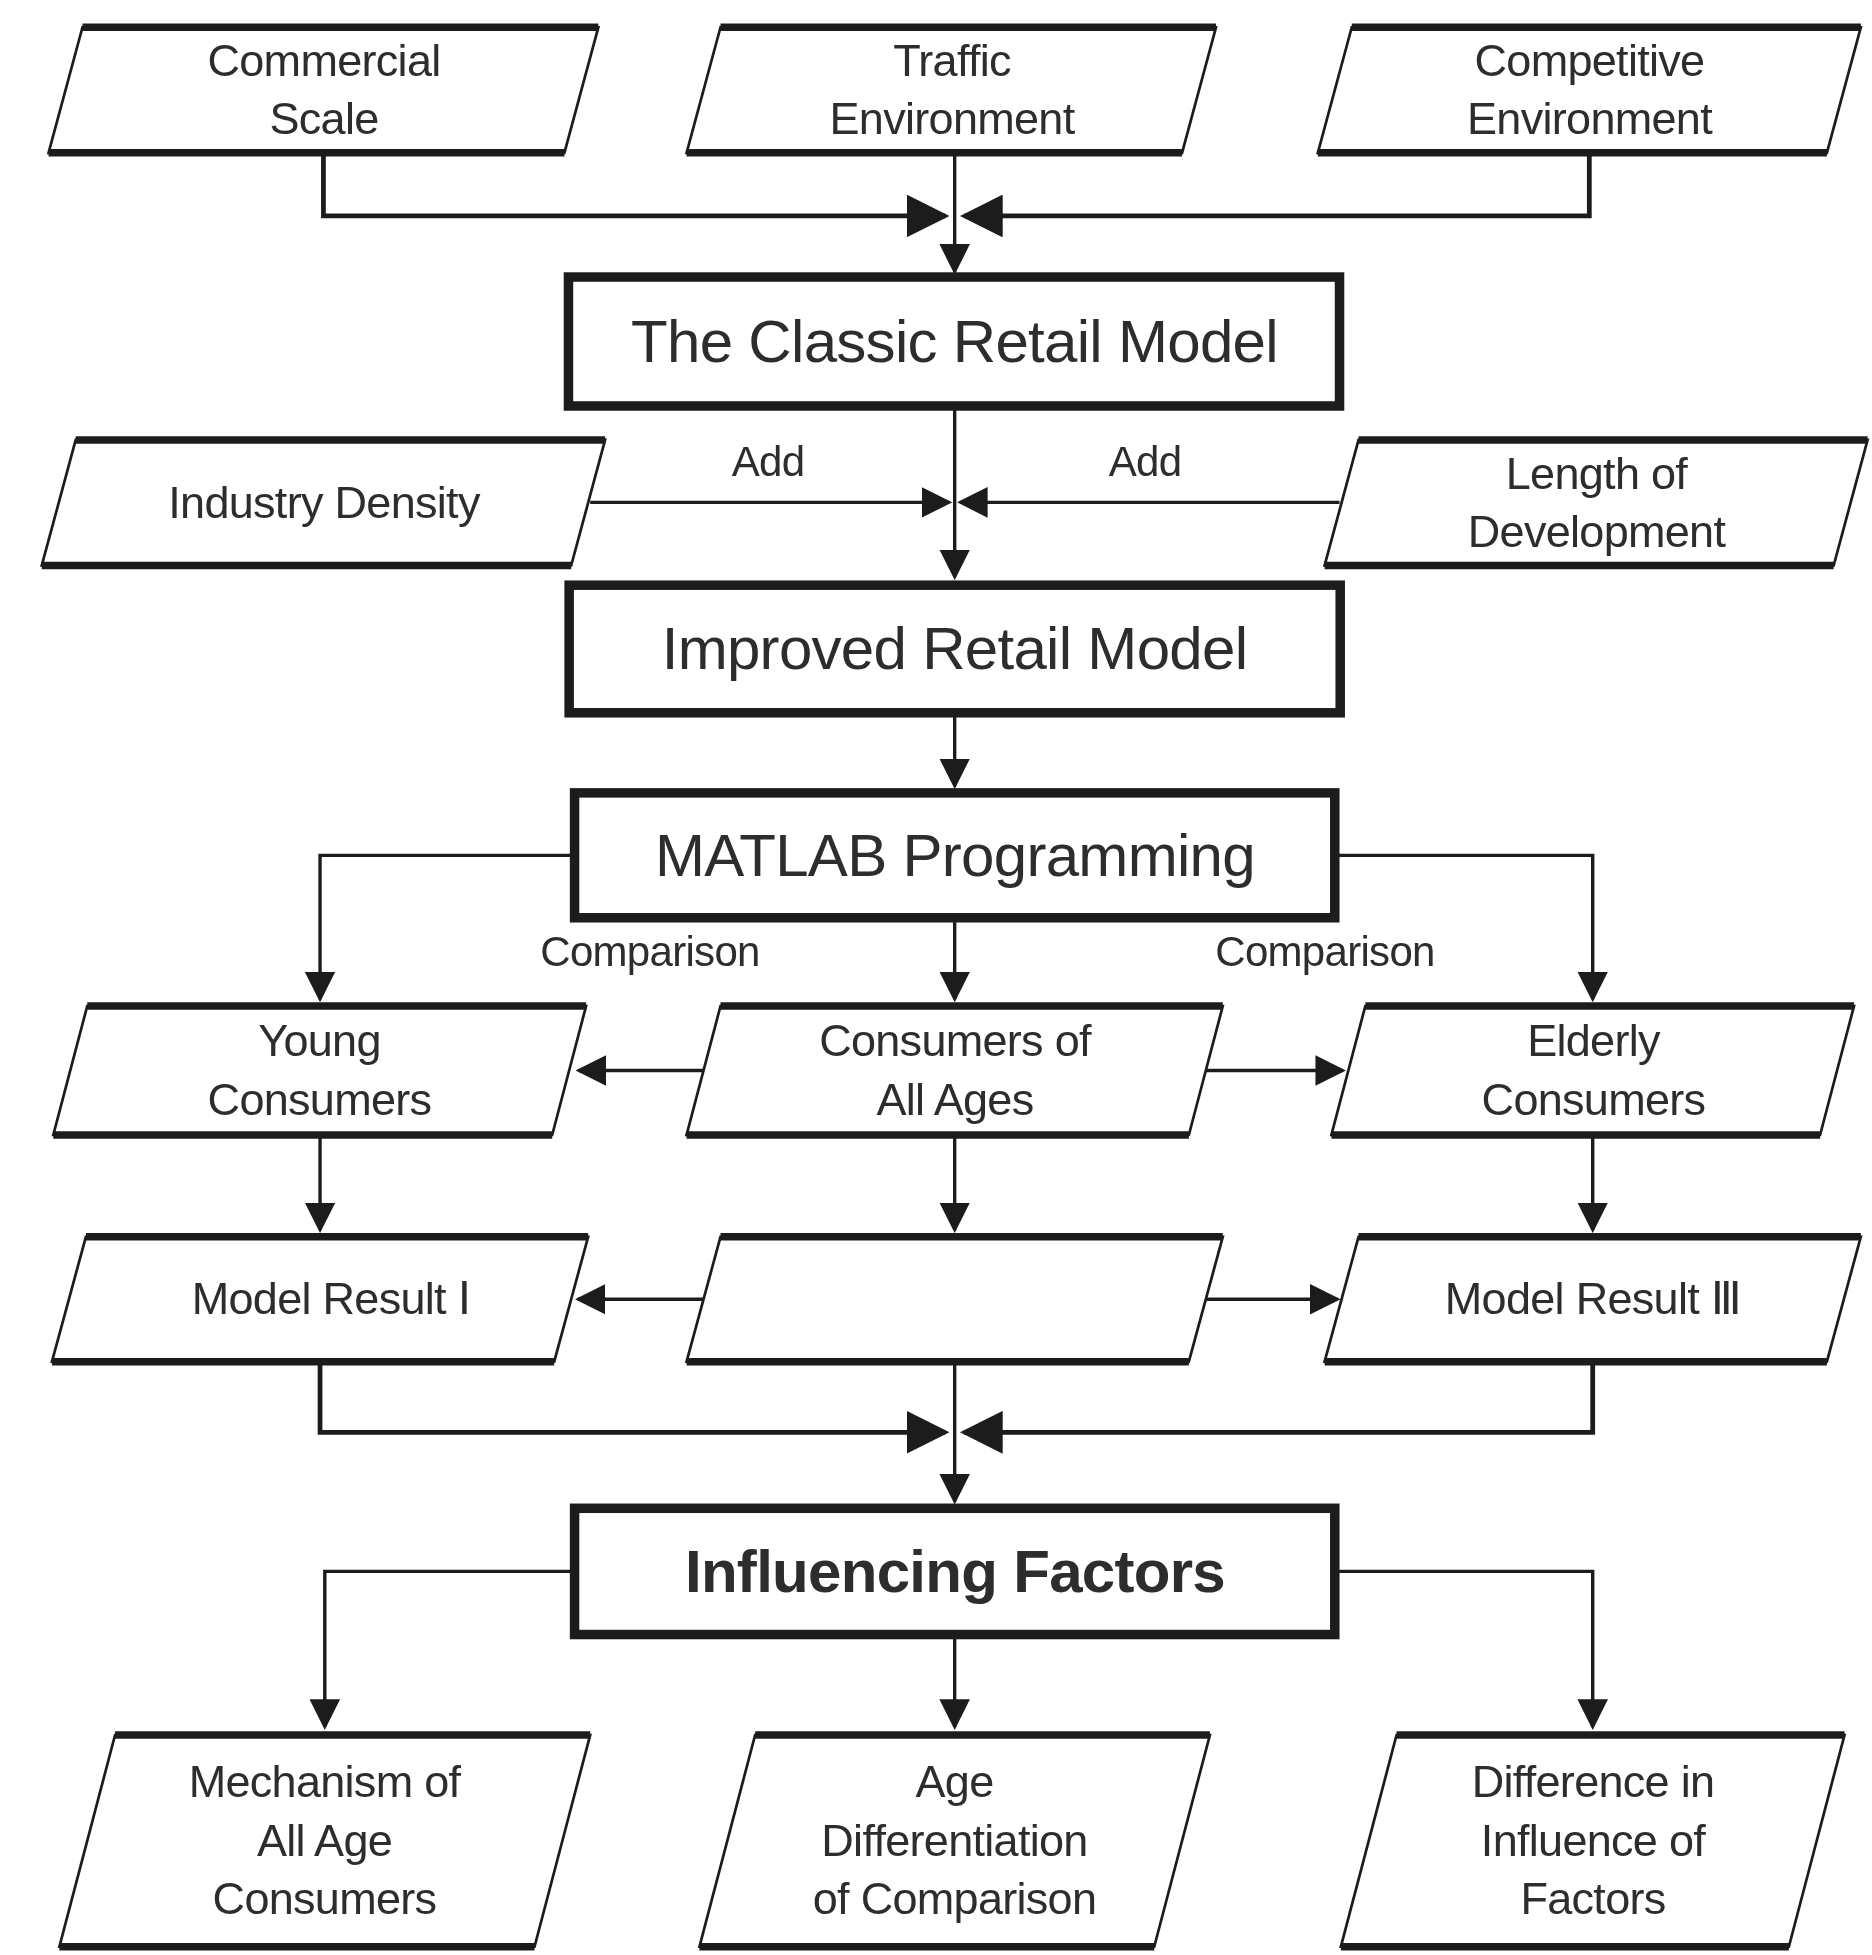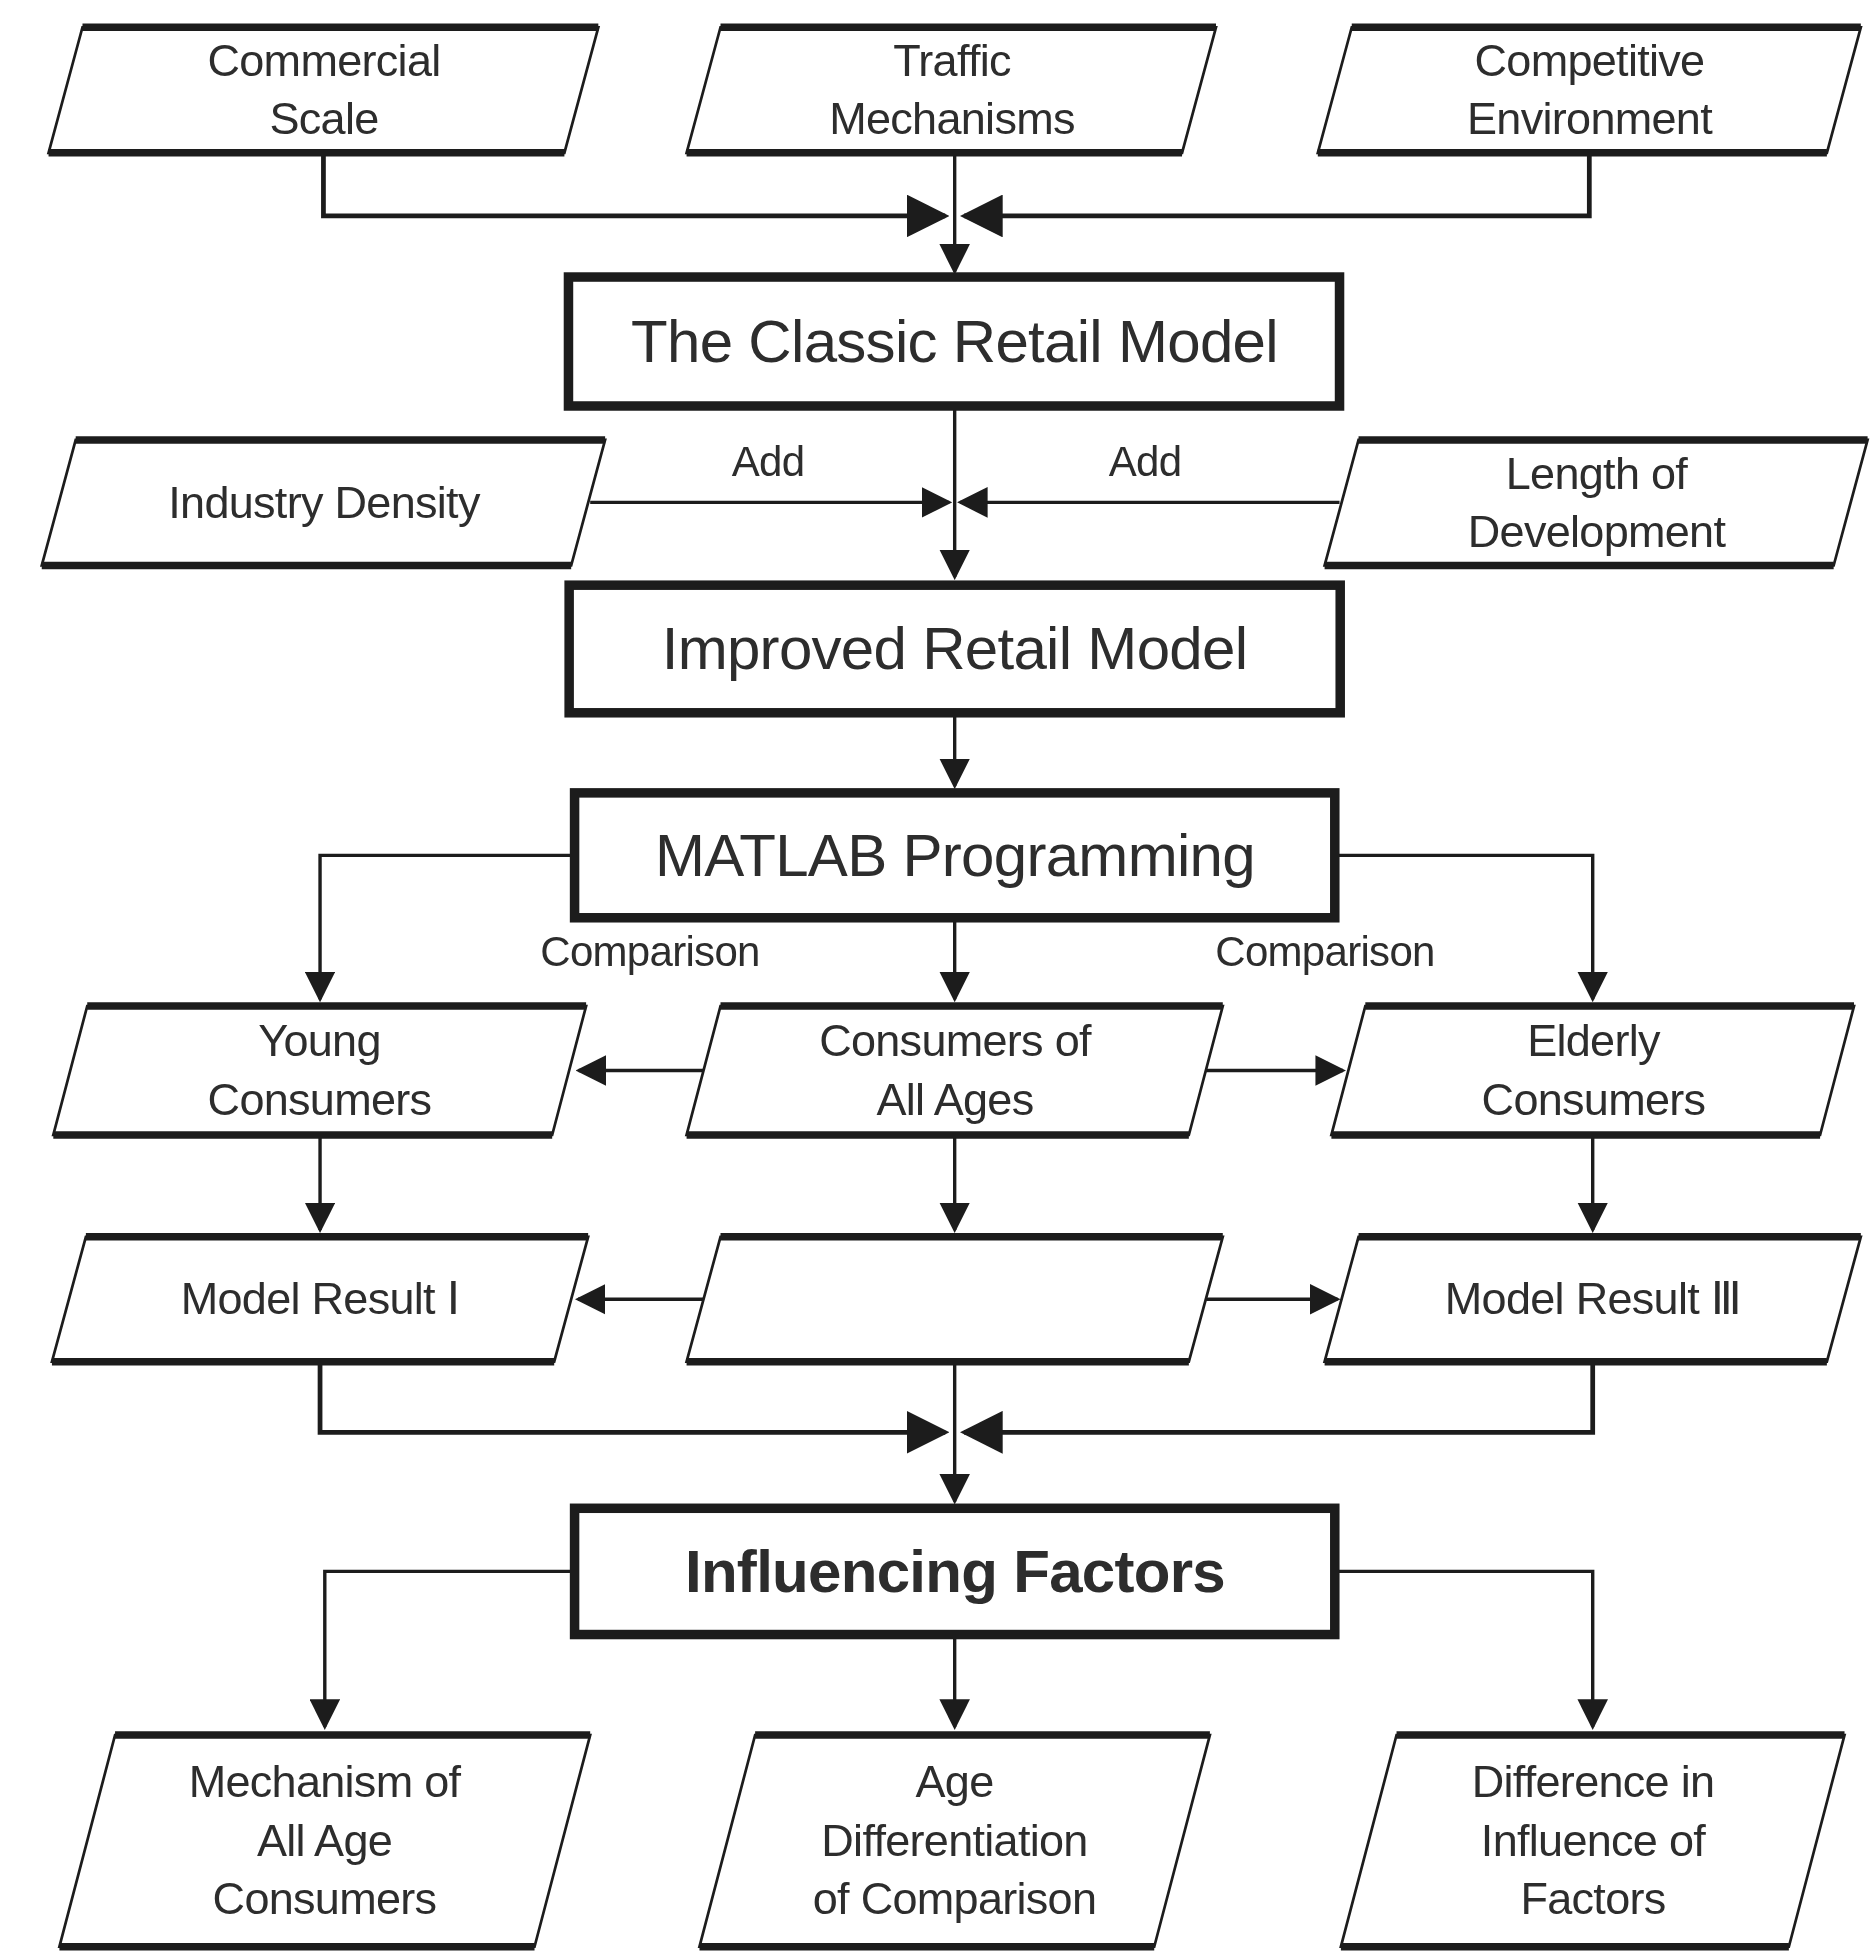--- a/index.html
+++ b/index.html
@@ -173,42 +173,42 @@
     <g class="shape">
       <polygon points="2031,2556 2691,2556 2609,2868 1949,2868"></polygon>
       <line class="h" x1="2031" y1="2556" x2="2691" y2="2556"></line>
         <line class="h" x1="1949" y1="2868" x2="2609" y2="2868"></line>
     </g>
   </svg>
 
   <div class="lbl" style="left:48px;top:27px;width:516px;height:126px;">Commercial
 Scale</div>
   <div class="lbl" style="left:686px;top:27px;width:496px;height:126px;">Traffic
-Mechanisms</div>
+Environment</div>
   <div class="lbl" style="left:1317px;top:27px;width:509px;height:126px;">Competitive
 Environment</div>
 
   <div class="lbl big" style="left:551px;top:277px;width:771px;height:129px;">The Classic Retail Model</div>
 
   <div class="lbl" style="left:41px;top:440px;width:530px;height:126px;">Industry Density</div>
   <div class="lbl big" style="left:551px;top:585px;width:771px;height:128px;">Improved Retail Model</div>
 
   <div class="lbl" style="left:1324px;top:440px;width:509px;height:126px;">Length of
 Development</div>
 
   <div class="lbl big" style="left:557px;top:793px;width:760px;height:125px;">MATLAB Programming</div>
 
   <div class="lbl" style="left:52px;top:1006px;width:499px;height:129px;">Young
 Consumers</div>
   <div class="lbl" style="left:686px;top:1006px;width:502px;height:129px;">Consumers of
 All Ages</div>
   <div class="lbl" style="left:1331px;top:1006px;width:489px;height:129px;">Elderly
 Consumers</div>
 
-  <div class="lbl" style="left:51px;top:1237px;width:502px;height:125px;">Model Result Ⅰ</div>
+  <div class="lbl" style="left:62px;top:1237px;width:502px;height:125px;">Model Result Ⅰ</div>
   <div class="lbl" style="left:1324px;top:1237px;width:502px;height:125px;">Model Result Ⅲ</div>
 
   <div class="lbl big" style="left:557px;top:1509px;width:760px;height:126px;font-weight:bold;">Influencing Factors</div>
 
   <div class="lbl" style="left:69px;top:1735px;width:475px;height:212px;">Mechanism of
 All Age
 Consumers</div>
   <div class="lbl" style="left:709px;top:1735px;width:455px;height:212px;">Age
 Differentiation
 of Comparison</div>

